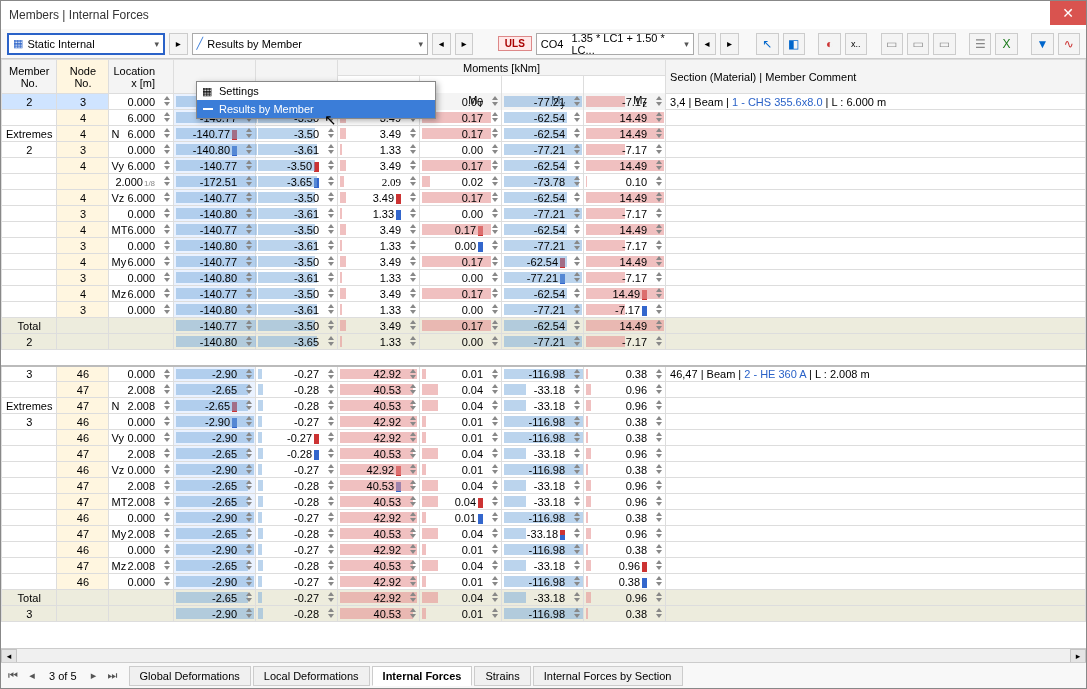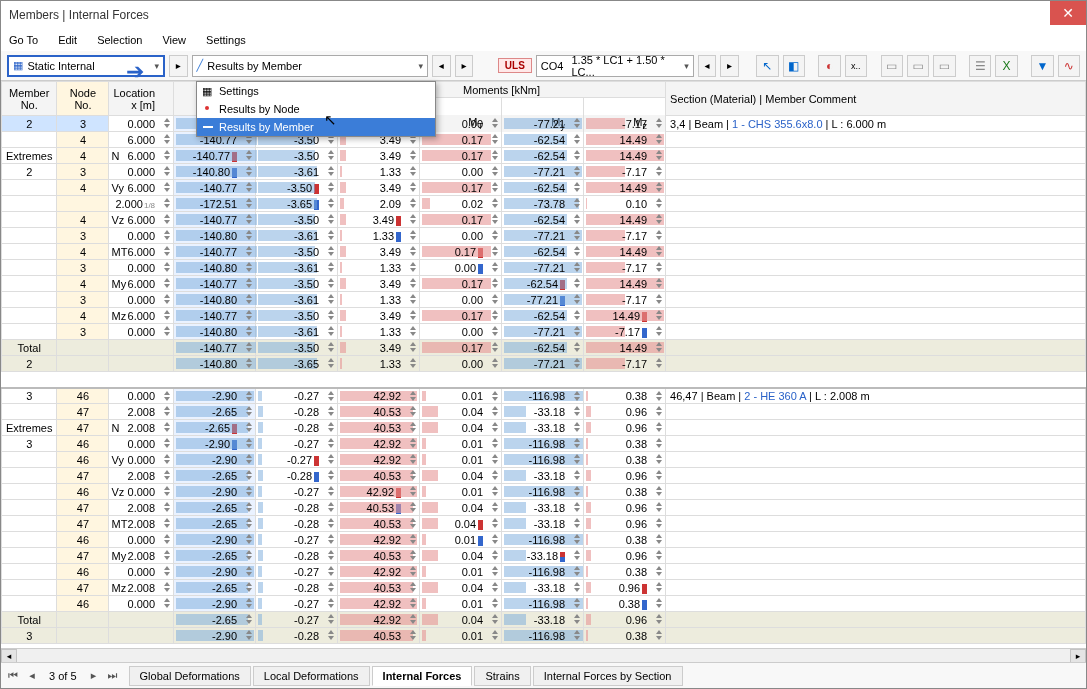--- a/index.html
+++ b/index.html
@@ -68,27 +68,20 @@
 </style>
 </head>
 <body>
 
 <div class="window">
   <div class="titlebar">
     <span class="title">Members | Internal Forces</span>
     <div class="close-btn">✕</div>
   </div>
 
-  <div class="menubar">
-    <span>Go To</span>
-    <span>Edit</span>
-    <span>Selection</span>
-    <span>View</span>
-    <span>Settings</span>
-  </div>
 
   <div class="toolbar">
     <div class="combo static">
       <span style="color:#2a62c8;margin-right:4px;">▦</span>
       <span>Static Internal</span>
       <span class="caret">▾</span>
     </div>
     <div class="nav-btn">▸</div>
     <div class="combo results">
       <span style="color:#3b7dd8;margin-right:4px;">╱</span>
@@ -126,24 +119,20 @@
     <div class="tbicon" style="color:#c33;">∿</div>
   </div>
 
   <div class="arrow-hint">➔</div>
 
   <div class="dropdown">
     <div class="dd-item">
       <span style="position:absolute;left:5px;top:3px;">▦</span>
       <span>Settings</span>
     </div>
-    <div class="dd-item">
-      <span class="bullet"></span>
-      <span>Results by Node</span>
-    </div>
     <div class="dd-item sel">
       <span class="lineic"></span>
       <span>Results by Member</span>
     </div>
   </div>
   <div class="cursor-img">↖</div>
 
   <div class="table-wrap">
     <table>
       <thead>
@@ -223,21 +212,21 @@
             <td class="c-mom num" style="position:relative;"><span class="bar " style="width:78.175%"></span><span style="position:relative;">-62.54</span><span class="upd"></span></td>
             <td class="c-mom num" style="position:relative;"><span class="bar p" style="width:96.6%"></span><span style="position:relative;">14.49</span><span class="upd"></span></td>
             <td class="c-sec"></td>
           </tr>
           <tr>
             <td class="c-mem"></td>
             <td class="c-node node-col"></td>
             <td class="c-loc num" style="position:relative;">2.000<span class="upd"></span><span style="font-size:8px;color:#888;margin-left:1px;">1/8</span></td>
             <td class="c-force sel-col num" style="position:relative;"><span class="bar " style="width:99.85106382978722%"></span><span style="position:relative;">-172.51</span><span class="upd"></span></td>
             <td class="c-force num" style="position:relative;"><span class="bar " style="width:73%"></span><span style="position:relative;">-3.65</span><span class="upd"></span><span class="mk b"></span></td>
-            <td class="c-force num" style="position:relative;"><span class="bar p" style="width:4.644444444444444%"></span><span style="position:relative;">2.09</span><span class="upd"></span></td>
+            <td class="c-force num" style="position:relative;font-family:Liberation Serif, serif;"><span class="bar p" style="width:4.644444444444444%"></span><span style="position:relative;">2.09</span><span class="upd"></span></td>
             <td class="c-mom num" style="position:relative;"><span class="bar p" style="width:10%"></span><span style="position:relative;">0.02</span><span class="upd"></span></td>
             <td class="c-mom num" style="position:relative;"><span class="bar " style="width:92.225%"></span><span style="position:relative;">-73.78</span><span class="upd"></span></td>
             <td class="c-mom num" style="position:relative;"><span class="bar p" style="width:0.6666666666666667%"></span><span style="position:relative;">0.10</span><span class="upd"></span></td>
             <td class="c-sec"></td>
           </tr>
           <tr>
             <td class="c-mem"></td>
             <td class="c-node node-col">4</td>
             <td class="c-loc num" style="position:relative;"><span style="position:absolute;left:2px;">Vz</span>6.000<span class="upd"></span></td>
             <td class="c-force sel-col num" style="position:relative;"><span class="bar " style="width:99.83687943262413%"></span><span style="position:relative;">-140.77</span><span class="upd"></span></td>

